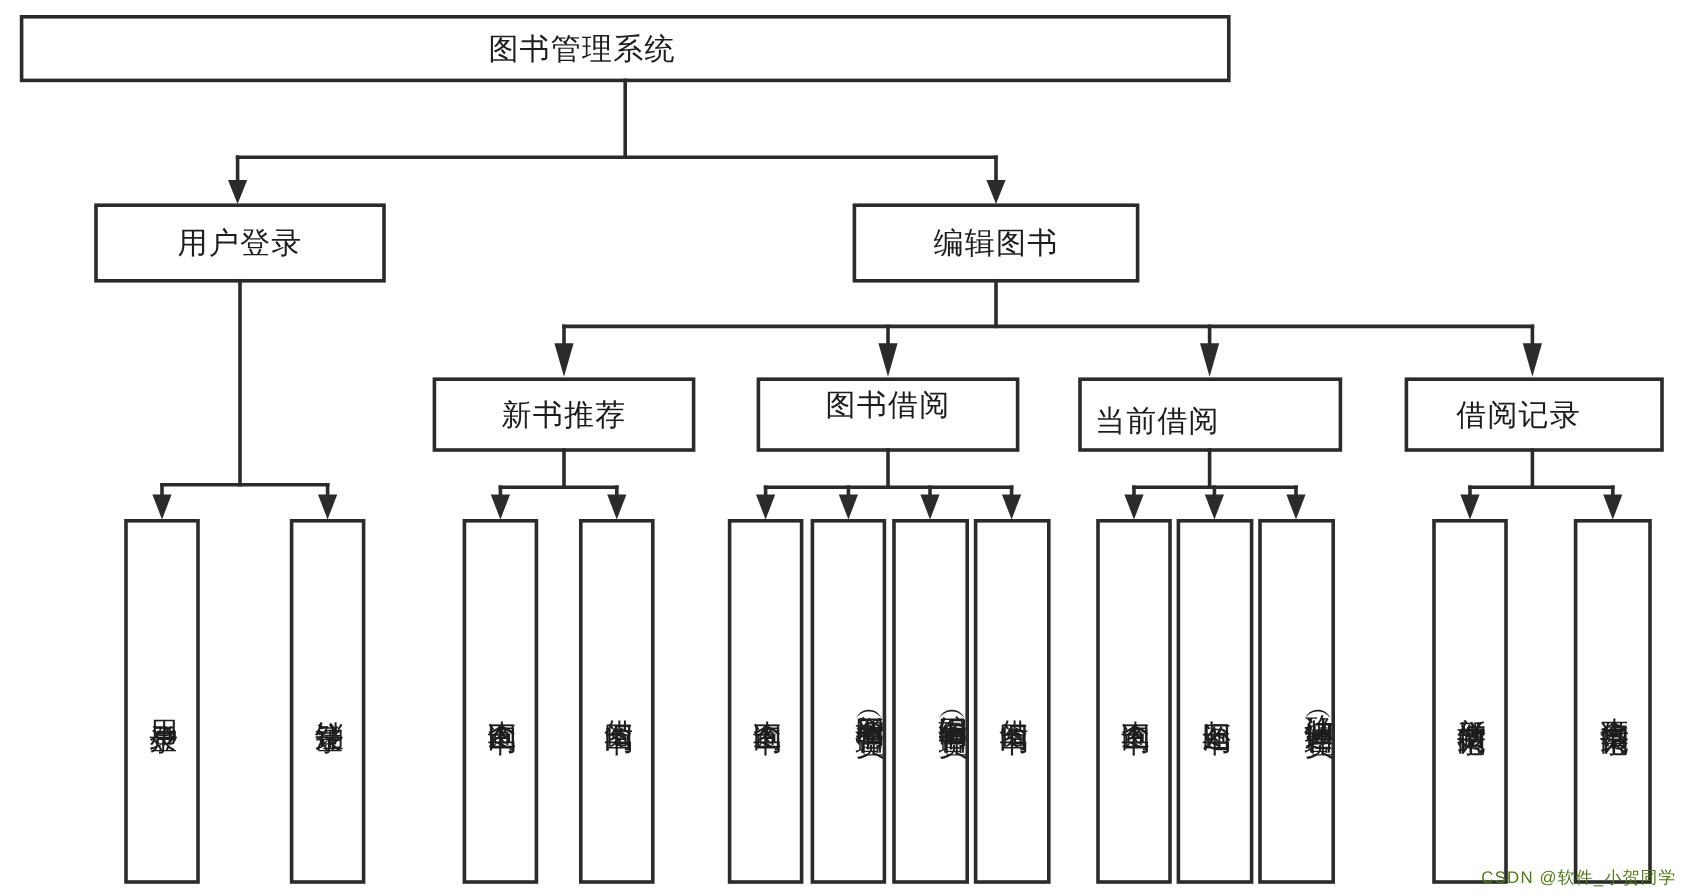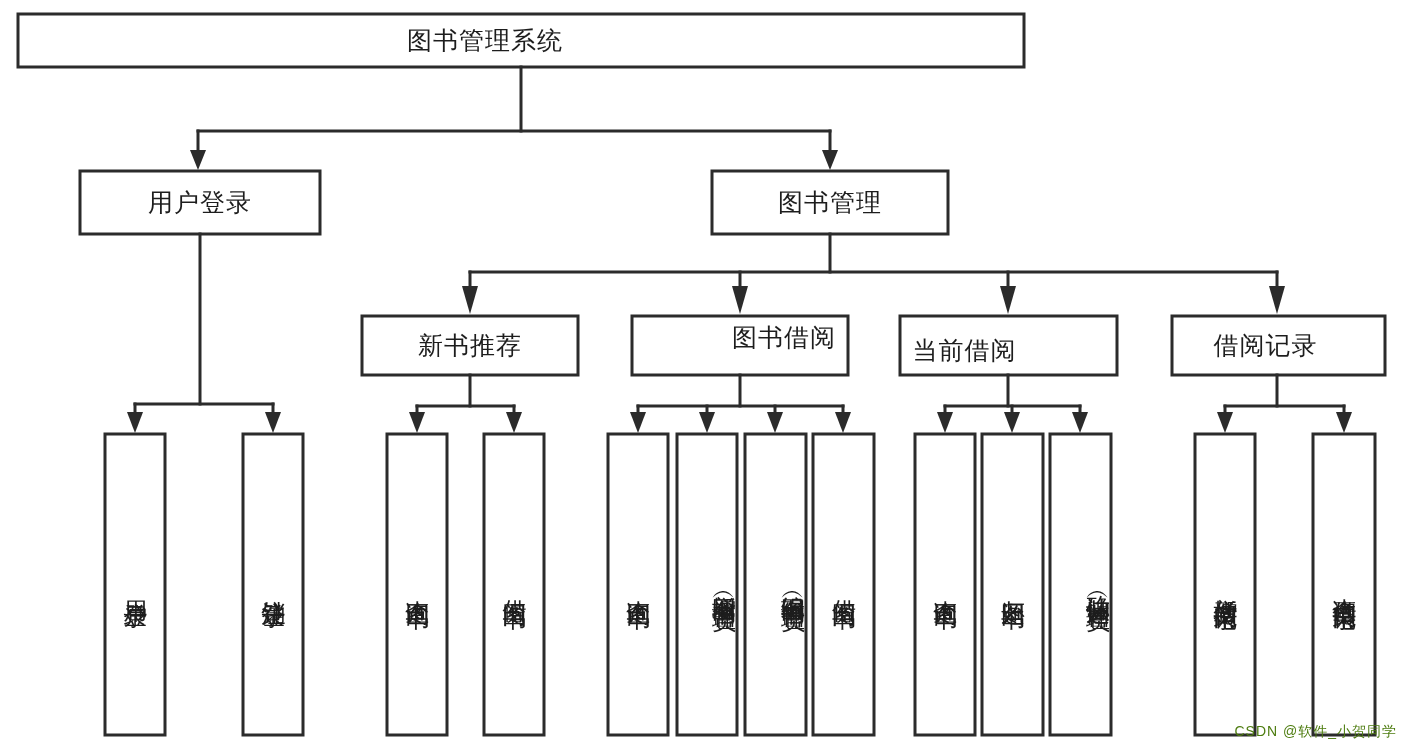--- a/index.html
+++ b/index.html
@@ -147,24 +147,24 @@
     <polygon class="arrow-head" points="1336,412 1352,412 1344,433"></polygon>
 
     <rect class="node-rect" x="1195" y="434" width="60" height="301"></rect>
     <rect class="node-rect" x="1313" y="434" width="62" height="301"></rect>
 
   </svg>
 
   <div class="hlabel-wrap" style="left:18px;top:14px;width:934px;height:53px;">图书管理系统</div>
 
   <div class="hlabel-wrap" style="left:80px;top:171px;width:240px;height:63px;">用户登录</div>
-  <div class="hlabel-wrap" style="left:712px;top:171px;width:236px;height:63px;">图书管理</div>
+  <div class="hlabel-wrap" style="left:712px;top:171px;width:236px;height:63px;">编辑图书</div>
 
   <div class="hlabel-wrap" style="left:362px;top:316px;width:216px;height:59px;">新书推荐</div>
-  <div class="hlabel-wrap" style="left:632px;top:316px;width:216px;height:43px;padding-left:44px;">图书借阅</div>
+  <div class="hlabel-wrap" style="left:632px;top:316px;width:216px;height:43px;">图书借阅</div>
   <div class="hlabel-wrap" style="left:856px;top:316px;width:217px;height:69px;">当前借阅</div>
   <div class="hlabel-wrap" style="left:1172px;top:316px;width:187px;height:59px;">借阅记录</div>
 
   <div class="vlabel-wrap" style="left:105px;top:434px;width:60px;height:301px;">用户登录</div>
   <div class="vlabel-wrap" style="left:243px;top:434px;width:60px;height:301px;">注销登录</div>
 
   <div class="vlabel-wrap" style="left:387px;top:434px;width:60px;height:301px;">查询图书</div>
   <div class="vlabel-wrap" style="left:484px;top:434px;width:60px;height:301px;">借阅图书</div>
 
   <div class="vlabel-wrap" style="left:608px;top:434px;width:60px;height:301px;">查询图书</div>

